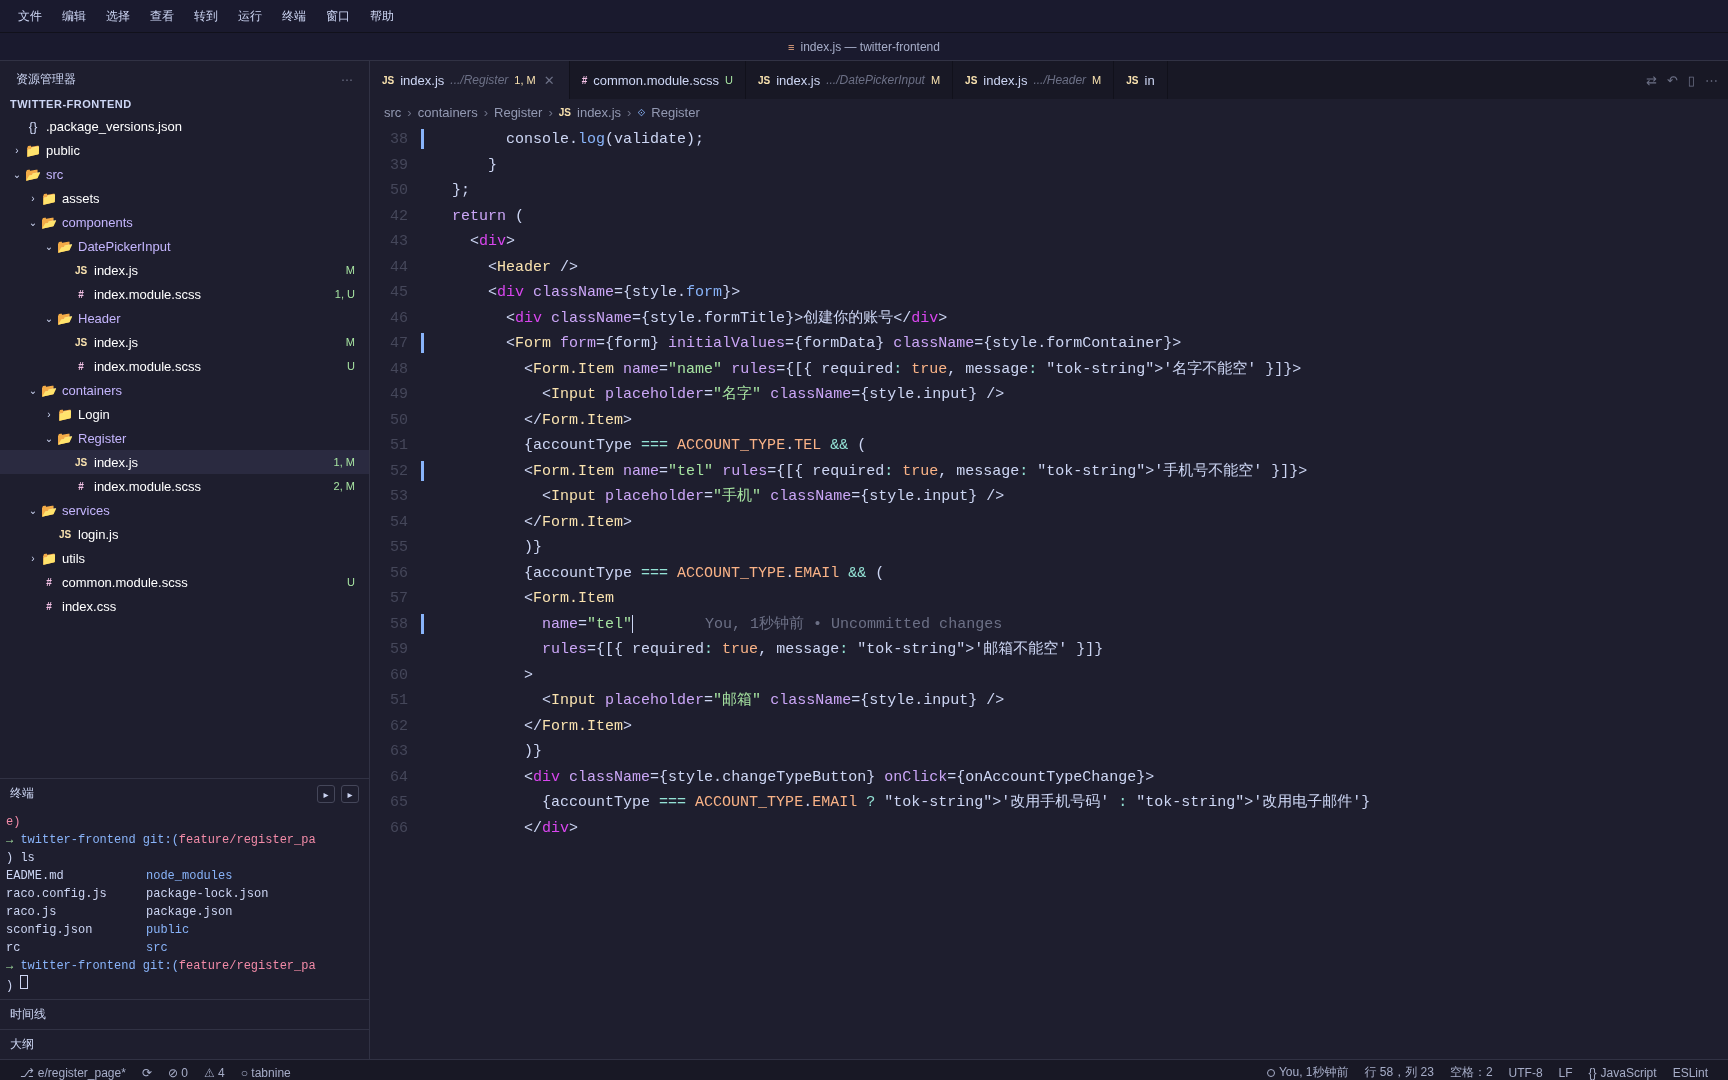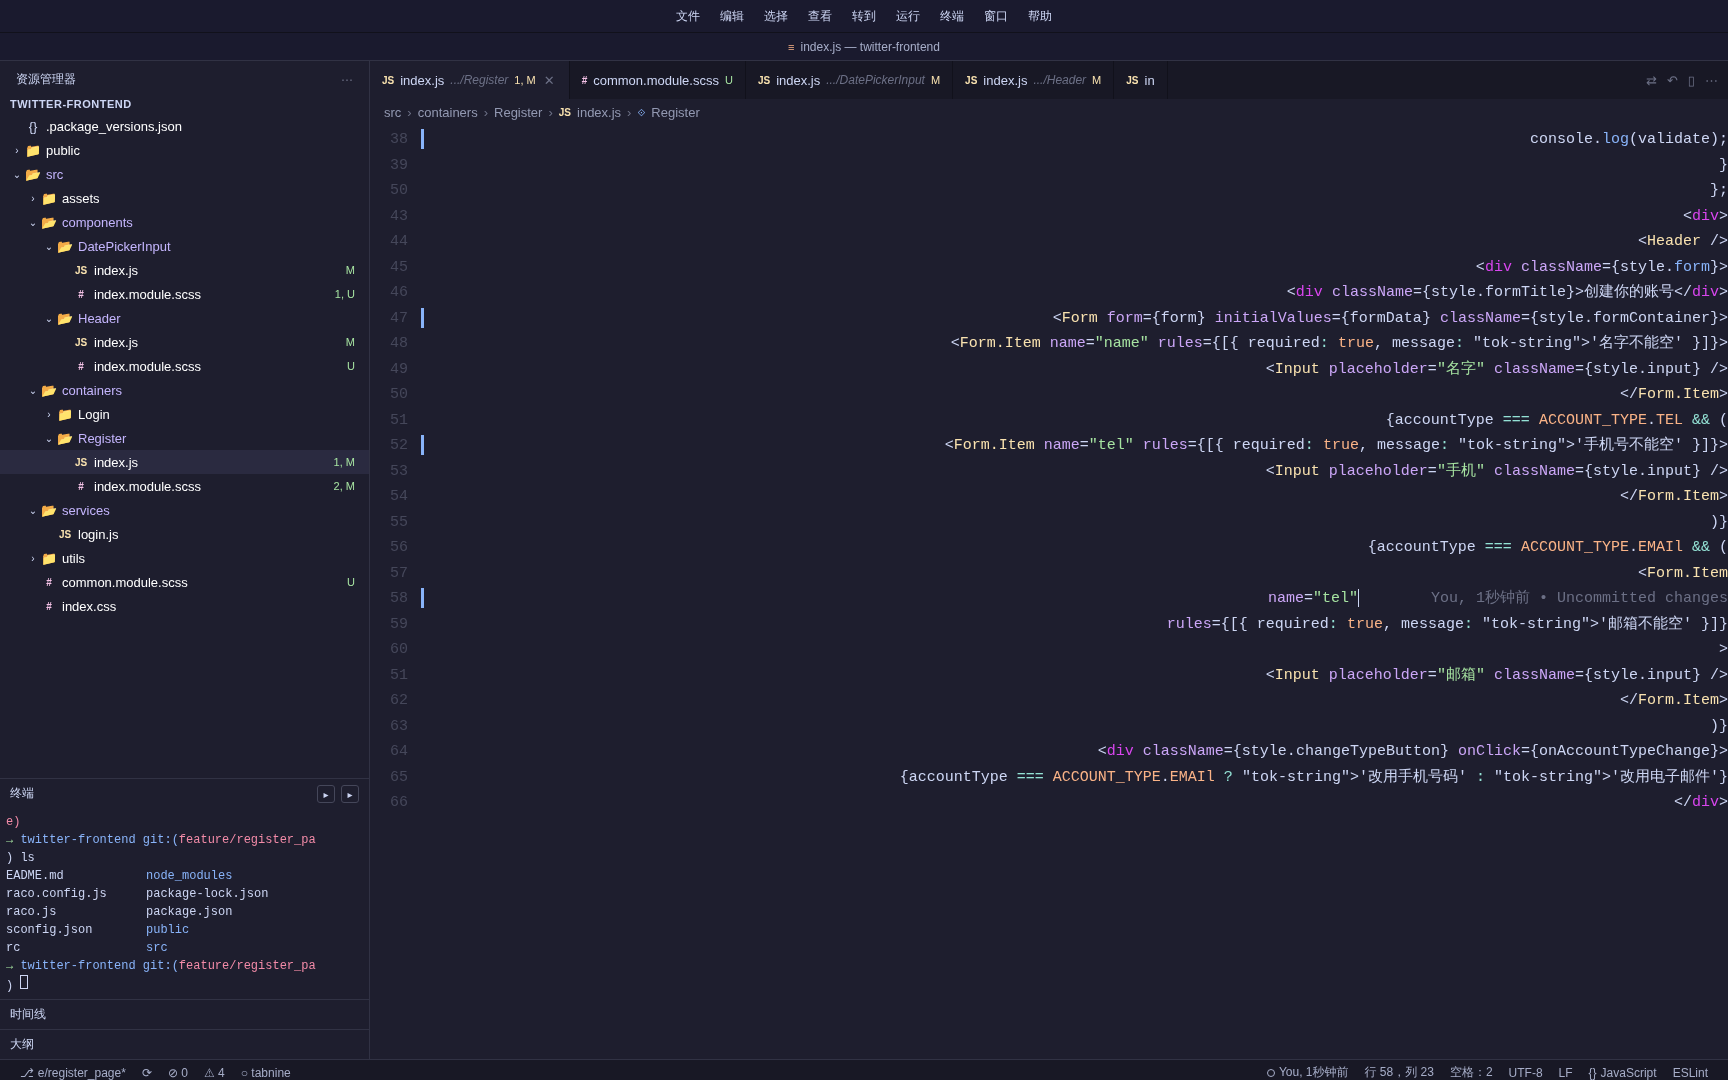--- a/index.html
+++ b/index.html
@@ -12,21 +12,20 @@
   width: 1728px;
   height: 1080px;
 }
 .menubar {
   background: #1a1a2e;
   height: 28px;
   display: flex;
   align-items: center;
   padding: 16px 8px;
   border-bottom: 1px solid #11111b;
-  justify-content: center;
 }
 .menubar-item {
   padding: 0 10px;
   font-size: 12px;
   color: #cdd6f4;
   cursor: pointer;
 }
 .titlebar {
   background: #1a1a2e;
   height: 28px;
@@ -196,21 +195,20 @@
   flex: 1;
   overflow: auto;
   font-family: Menlo, Monaco, 'Courier New', monospace;
   font-size: 15px;
   line-height: 1.7;
   padding-bottom: 20px;
 }
 .code-line {
   display: flex;
   white-space: pre;
-  justify-content: space-between;
 }
 .gutter {
   width: 56px;
   text-align: right;
   padding-right: 18px;
   color: #45475a;
   user-select: none;
   flex-shrink: 0;
   position: relative;
 }
@@ -518,20 +516,21 @@
         <span class="crumb-js">JS</span>
         <span>index.js</span>
         <span class="crumb-sep">›</span>
         <span class="crumb-fn">⟐</span>
         <span>Register</span>
       </div>
     <div class="code-view" id="code-view">
         <div class="code-line"><div class="gutter">38<div class="diff-bar mod"></div></div><div class="code-content">        <span class="tok-var">console</span>.<span class="tok-fn">log</span>(<span class="tok-var">validate</span>);</div></div>
         <div class="code-line"><div class="gutter">39</div><div class="code-content">      }</div></div>
         <div class="code-line"><div class="gutter">50</div><div class="code-content">  };</div></div>
+        <div class="code-line"><div class="gutter">42</div><div class="code-content">  <span class="tok-keyword">return</span> (</div></div>
         <div class="code-line"><div class="gutter">43</div><div class="code-content">    &lt;<span class="tok-tag">div</span>&gt;</div></div>
         <div class="code-line"><div class="gutter">44</div><div class="code-content">      &lt;<span class="tok-comp">Header</span> /&gt;</div></div>
         <div class="code-line"><div class="gutter">45</div><div class="code-content">      &lt;<span class="tok-tag">div</span> <span class="tok-attr">className</span>={<span class="tok-var">style</span>.<span class="tok-fn">form</span>}&gt;</div></div>
         <div class="code-line"><div class="gutter">46</div><div class="code-content">        &lt;<span class="tok-tag">div</span> <span class="tok-attr">className</span>={<span class="tok-var">style</span>.<span class="tok-var">formTitle</span>}&gt;创建你的账号&lt;/<span class="tok-tag">div</span>&gt;</div></div>
         <div class="code-line"><div class="gutter">47<div class="diff-bar mod"></div></div><div class="code-content">        &lt;<span class="tok-comp">Form</span> <span class="tok-attr">form</span>={form} <span class="tok-attr">initialValues</span>={<span class="tok-var">formData</span>} <span class="tok-attr">className</span>={<span class="tok-var">style</span>.<span class="tok-var">formContainer</span>}&gt;</div></div>
         <div class="code-line"><div class="gutter">48</div><div class="code-content">          &lt;<span class="tok-comp">Form.Item</span> <span class="tok-attr">name</span>=<span class="tok-string">"name"</span> <span class="tok-attr">rules</span>={[{ required<span class="tok-op">:</span> <span class="tok-bool">true</span>, message<span class="tok-op">:</span> <span class="&lt;span">"tok-string"</span>&gt;'名字不能空' }]}&gt;</div></div>
         <div class="code-line"><div class="gutter">49</div><div class="code-content">            &lt;<span class="tok-comp">Input</span> <span class="tok-attr">placeholder</span>=<span class="tok-string">"名字"</span> <span class="tok-attr">className</span>={<span class="tok-var">style</span>.<span class="tok-var">input</span>} /&gt;</div></div>
         <div class="code-line"><div class="gutter">50</div><div class="code-content">          &lt;/<span class="tok-comp">Form.Item</span>&gt;</div></div>
         <div class="code-line"><div class="gutter">51</div><div class="code-content">          {<span class="tok-var">accountType</span> <span class="tok-op">===</span> <span class="tok-const">ACCOUNT_TYPE</span>.<span class="tok-const">TEL</span> <span class="tok-op">&amp;&amp;</span> (</div></div>
         <div class="code-line"><div class="gutter">52<div class="diff-bar mod"></div></div><div class="code-content">          &lt;<span class="tok-comp">Form.Item</span> <span class="tok-attr">name</span>=<span class="tok-string">"tel"</span> <span class="tok-attr">rules</span>={[{ required<span class="tok-op">:</span> <span class="tok-bool">true</span>, message<span class="tok-op">:</span> <span class="&lt;span">"tok-string"</span>&gt;'手机号不能空' }]}&gt;</div></div>

